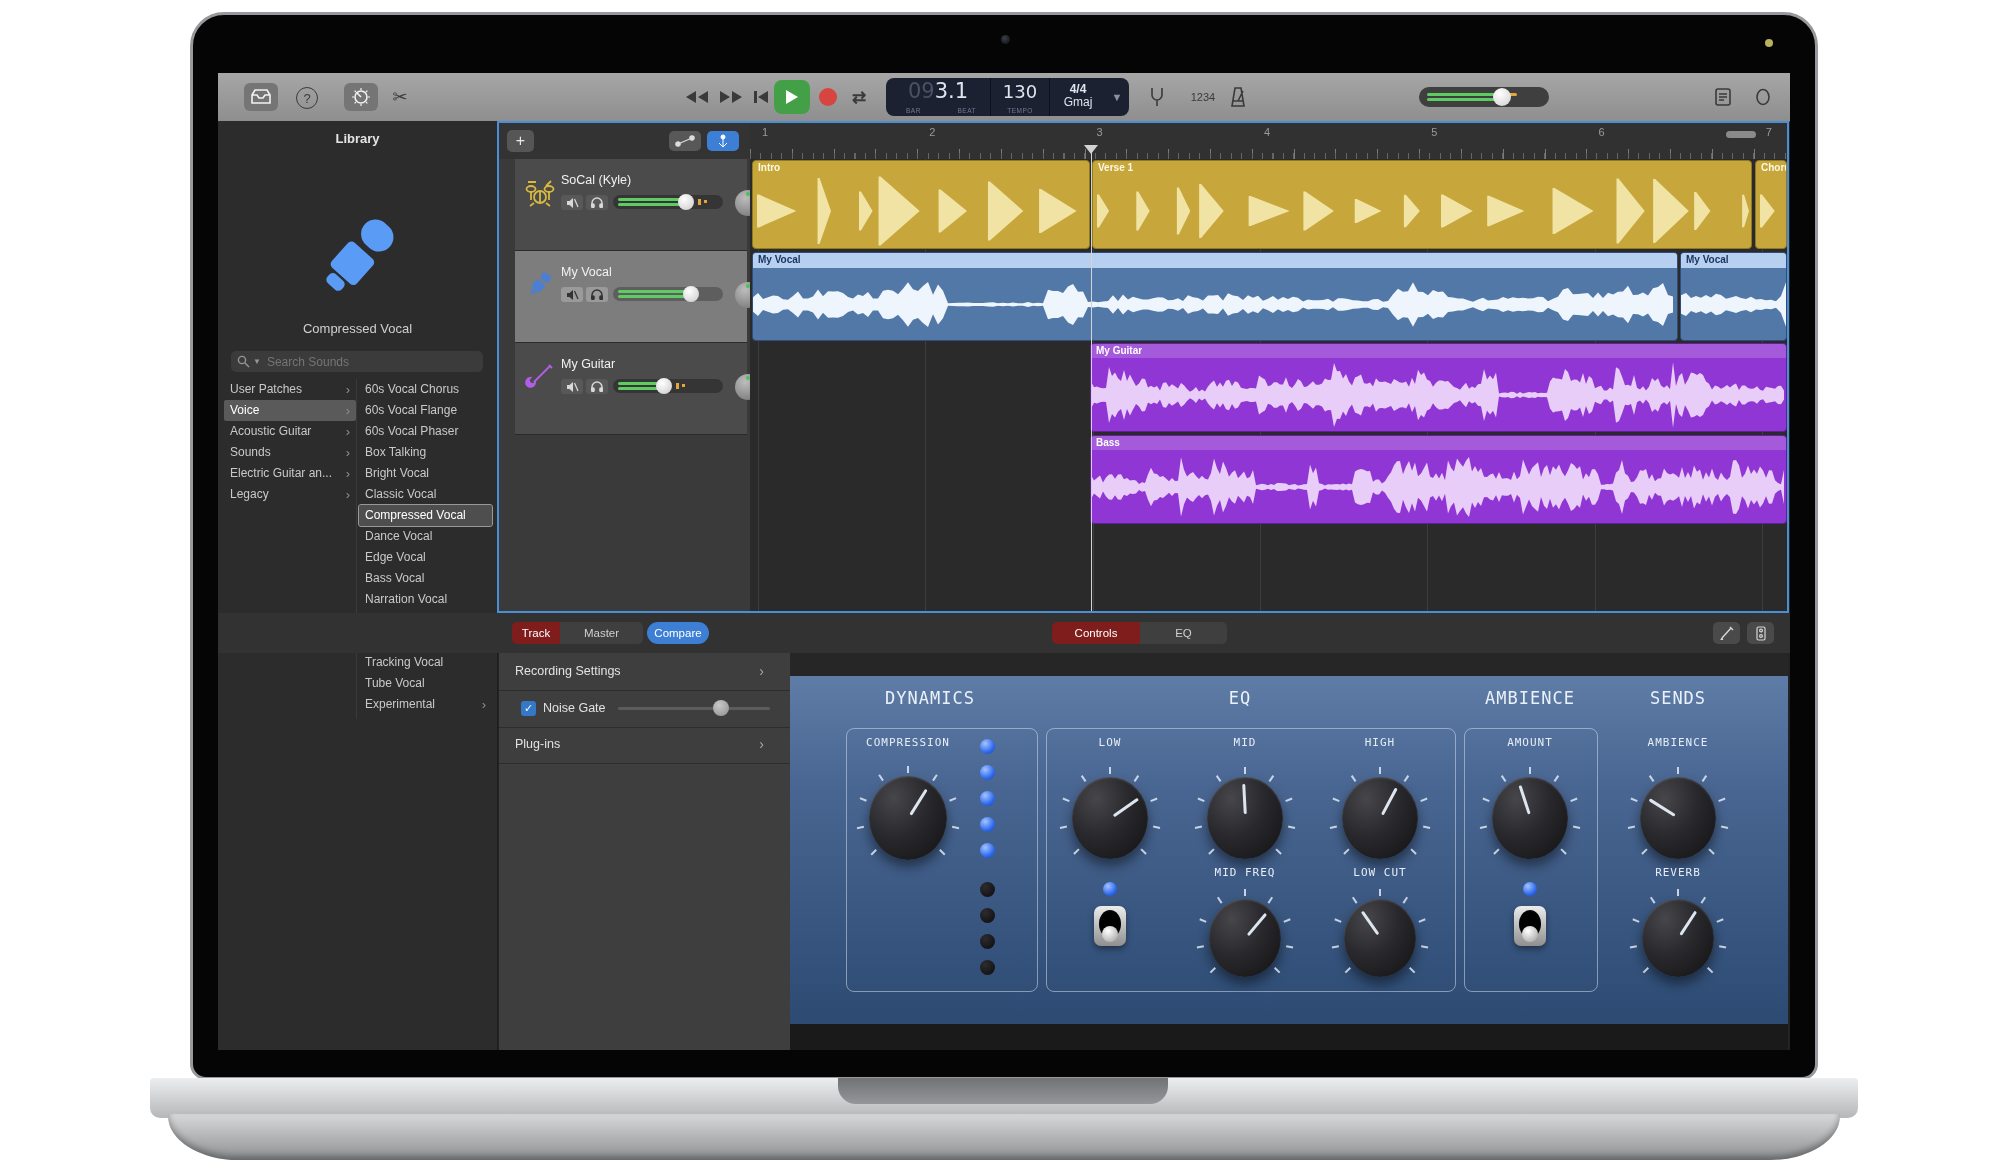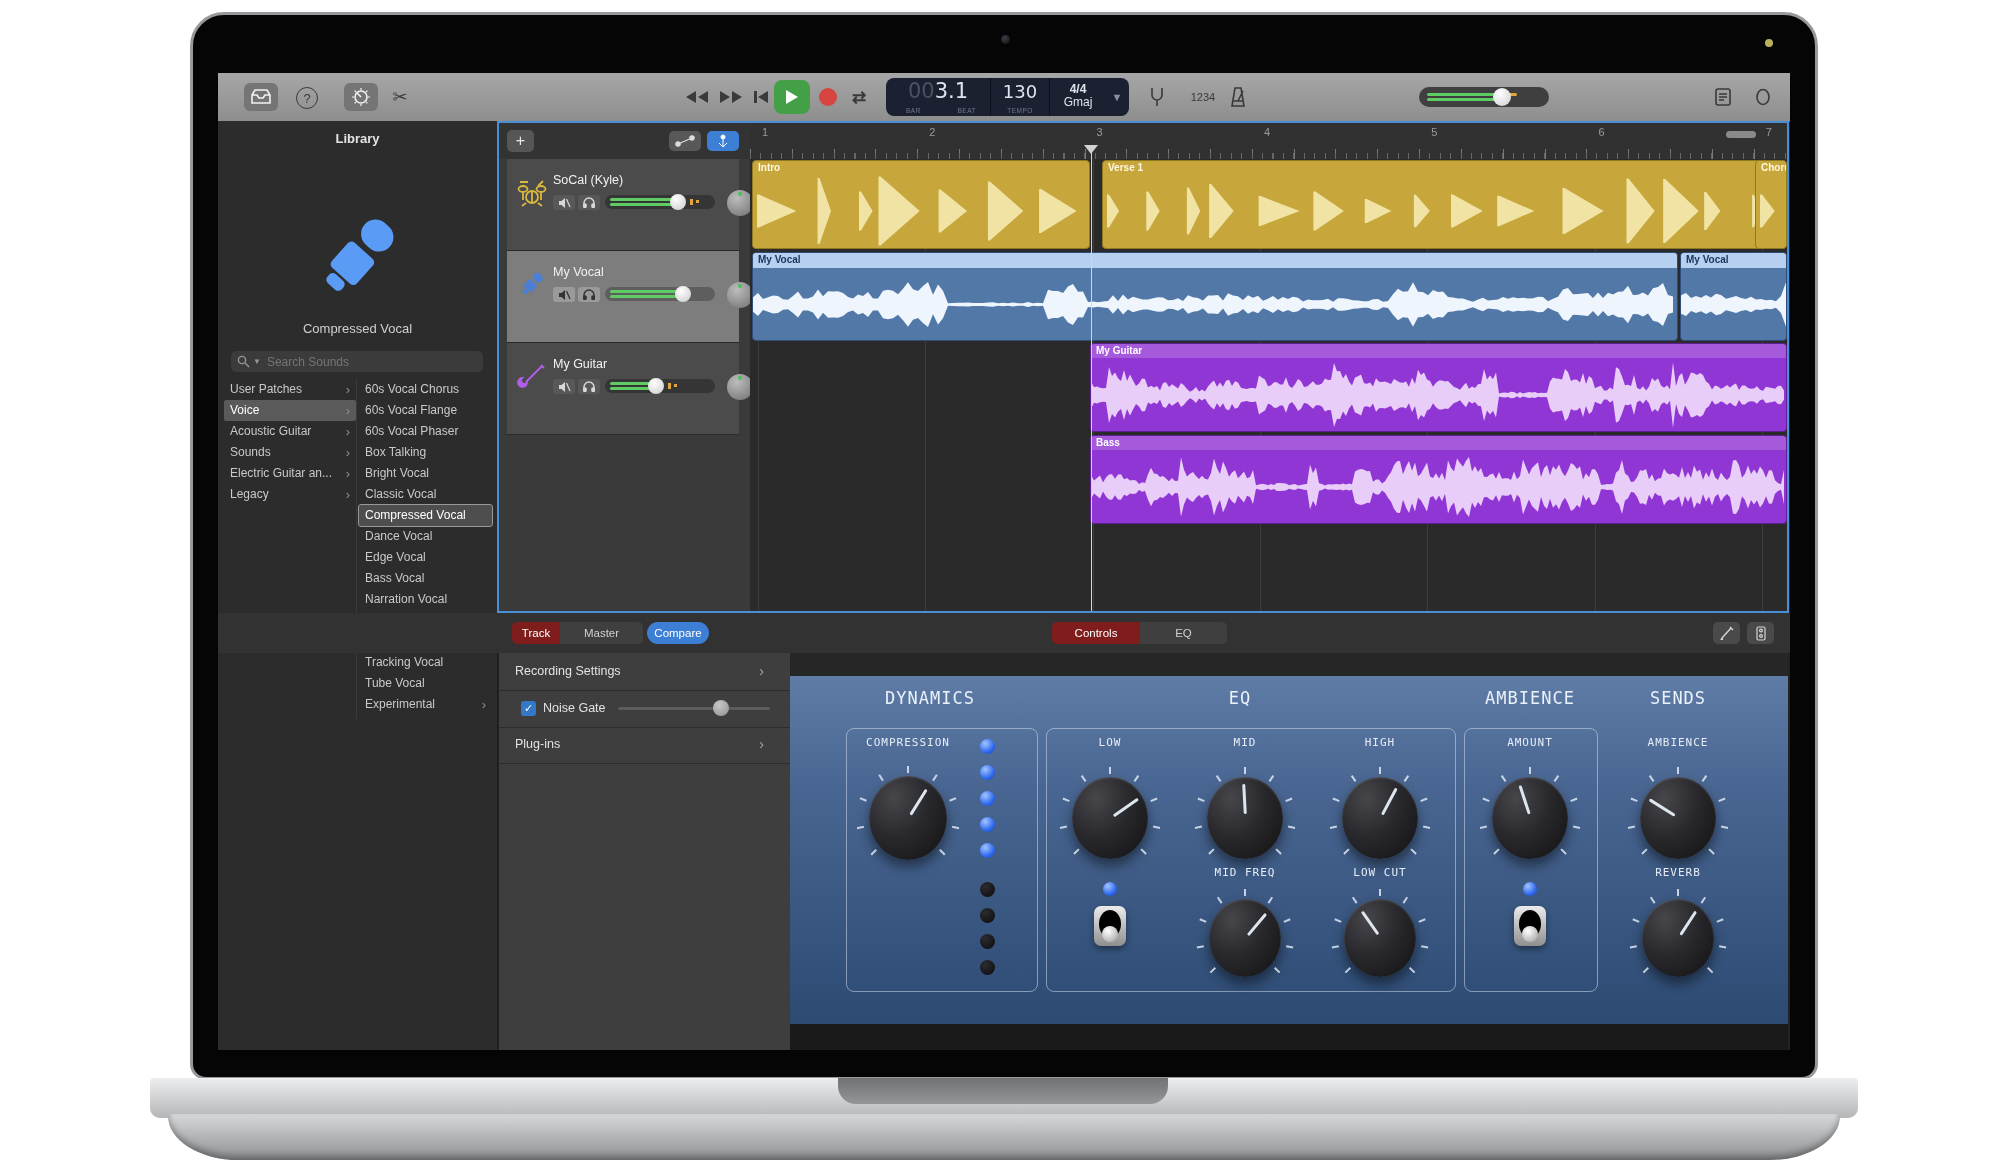--- a/index.html
+++ b/index.html
@@ -60,21 +60,21 @@
   #workspace{position:absolute;left:279px;top:48px;width:1292px;height:492px;background:#313131;
     border:2px solid #4a8fd6;box-sizing:border-box;}
   #trk-topbar{position:absolute;left:0;top:0;width:251px;height:36px;background:#333;}
   #addtrack{position:absolute;left:8px;top:7px;width:27px;height:22px;background:#565656;border-radius:5px;
     color:#e8e8e8;font-size:16px;text-align:center;line-height:21px;}
   #autom-btn{position:absolute;left:170px;top:8px;width:32px;height:20px;background:#585858;border-radius:5px;
     display:flex;align-items:center;justify-content:center;}
   #snap-btn{position:absolute;left:208px;top:8px;width:32px;height:20px;background:#3e7fd6;border-radius:5px;
     display:flex;align-items:center;justify-content:center;color:#fff;}
   #headercol{position:absolute;left:0;top:36px;width:251px;height:452px;background:#3a3a3a;}
-  .trow{position:absolute;left:8px;width:232px;height:91px;background:#4b4b4b;border-bottom:1px solid #2b2b2b;}
+  .trow{position:absolute;left:16px;width:232px;height:91px;background:#4b4b4b;border-bottom:1px solid #2b2b2b;}
   .trow.sel{background:#7d7d7d;}
   .ticon{position:absolute;left:10px;top:18px;width:30px;height:30px;}
   .tname{position:absolute;left:46px;top:14px;font-size:12.5px;color:#f2f2f2;}
   .mbtn{position:absolute;top:36px;width:22px;height:15px;border-radius:3px;background:#585858;
     display:flex;align-items:center;justify-content:center;color:#d8d8d8;}
   .trow.sel .mbtn{background:#9a9a9a;color:#333;}
   .vol{position:absolute;left:98px;top:36px;width:110px;height:14px;background:#353535;border-radius:7px;}
   .trow.sel .vol{background:#5e5e5e;}
   .vol .l1{position:absolute;left:5px;top:3px;height:3px;border-radius:2px;background:#5ecb63;width:calc(var(--v)*100px);}
   .vol .l2{position:absolute;left:5px;top:8px;height:3px;border-radius:2px;background:#5ecb63;width:calc(var(--v)*86px);}
@@ -205,21 +205,21 @@
             <path d="M1 1 L13 8 L1 15 Z"></path>
           </svg>
         </div>
       <div class="tbtn" style="left:600px;top:14px;width:20px;height:20px">
         <div style="width:18px;height:18px;border-radius:50%;background:#d6453f"></div>
         </div>
       <div class="tbtn" style="left:628px;top:13px;width:26px;height:22px;font-size:17px;font-weight:bold">⇄</div>
 
       <div id="lcd">
         <div class="lcd-sec" style="width:104px;text-align:center">
-          <span class="lcd-big" style="color:#4a5163">00</span><span class="lcd-big">3.1</span>
+          <span class="lcd-big" style="color:#4a5163">09</span><span class="lcd-big">3.1</span>
           <span class="lcd-sub" style="left:20px">BAR</span>
           <span class="lcd-sub" style="right:14px">BEAT</span>
         </div>
         <div class="lcd-div"></div>
         <div class="lcd-sec" style="width:58px;text-align:center">
           <span class="lcd-big" style="font-size:18px;line-height:28px">130</span>
           <span class="lcd-sub" style="left:0;width:100%">TEMPO</span>
         </div>
         <div class="lcd-div"></div>
         <div class="lcd-sec" style="width:56px;text-align:center;font-size:12px;line-height:13px;padding-top:5px;box-sizing:border-box">
@@ -512,21 +512,21 @@
       </div>
 
       <div id="grid">
 
         <div class="region yellow" style="left:2px;top:1px;width:338px;height:89px">
           <div class="rlabel">Intro</div>
           <svg style="top:13px" width="336" height="74" viewBox="0 0 336 74">
               <path d="M4,20.6 L6,20.6 L43.4,37.0 L6,53.4 L4,53.4 Z M64.5545645984821,4.0 L66.5545645984821,4.0 L78.0,37.0 L66.5545645984821,70.0 L64.5545645984821,70.0 Z M105.99673944665119,17.6 L107.99673944665119,17.6 L119.6,37.0 L107.99673944665119,56.4 L105.99673944665119,56.4 Z M125.51588269881904,2.6 L127.51588269881904,2.6 L166.7,37.0 L127.51588269881904,71.4 L125.51588269881904,71.4 Z M185.57505567464978,15.4 L187.57505567464978,15.4 L214.0,37.0 L187.57505567464978,58.6 L185.57505567464978,58.6 Z M234.9512454145588,7.6 L236.9512454145588,7.6 L270.3,37.0 L236.9512454145588,66.4 L234.9512454145588,66.4 Z M286.0517828804441,14.9 L288.0517828804441,14.9 L323.6,37.0 L288.0517828804441,59.1 L286.0517828804441,59.1 Z " fill="#f0e3a4"></path>
             </svg>
         </div>
-        <div class="region yellow" style="left:352px;top:1px;width:660px;height:89px">
+        <div class="region yellow" style="left:342px;top:1px;width:660px;height:89px">
           <div class="rlabel">Verse 1</div>
           <svg style="top:13px" width="658" height="74" viewBox="0 0 658 74">
               <path d="M4,20.5 L6,20.5 L16.1,37.0 L6,53.5 L4,53.5 Z M43.26989956339821,17.4 L45.26989956339821,17.4 L56.7,37.0 L45.26989956339821,56.6 L43.26989956339821,56.6 Z M83.8707785489969,13.5 L85.8707785489969,13.5 L97.3,37.0 L85.8707785489969,60.5 L83.8707785489969,60.5 Z M106.13327287137508,10.1 L108.13327287137508,10.1 L130.7,37.0 L108.13327287137508,63.9 L106.13327287137508,63.9 Z M155.63056828919798,22.1 L157.63056828919798,22.1 L196.7,37.0 L157.63056828919798,51.9 L155.63056828919798,51.9 Z M210.37886647181585,17.4 L212.37886647181585,17.4 L240.9,37.0 L212.37886647181585,56.6 L210.37886647181585,56.6 Z M261.72222504066303,25.0 L263.72222504066303,25.0 L288.5,37.0 L263.72222504066303,49.0 L261.72222504066303,49.0 Z M310.88180784415454,20.7 L312.88180784415454,20.7 L326.9,37.0 L312.88180784415454,53.3 L310.88180784415454,53.3 Z M347.99402027763426,20.5 L349.99402027763426,20.5 L379.8,37.0 L349.99402027763426,53.5 L347.99402027763426,53.5 Z M394.1710441480391,21.8 L396.1710441480391,21.8 L431.4,37.0 L396.1710441480391,52.2 L394.1710441480391,52.2 Z M459.53080167388543,14.1 L461.53080167388543,14.1 L500.6,37.0 L461.53080167388543,59.9 L459.53080167388543,59.9 Z M523.4807595741004,4.6 L525.4807595741004,4.6 L551.7,37.0 L525.4807595741004,69.4 L523.4807595741004,69.4 Z M560.1310963360593,5.0 L562.1310963360593,5.0 L595.8,37.0 L562.1310963360593,69.0 L560.1310963360593,69.0 Z M601.1605344549753,17.9 L603.1605344549753,17.9 L617.4,37.0 L603.1605344549753,56.1 L601.1605344549753,56.1 Z M649.1156425648369,20.8 L651.1156425648369,20.8 L656.0,37.0 L651.1156425648369,53.2 L649.1156425648369,53.2 Z " fill="#f0e3a4"></path>
             </svg>
         </div>
         <div class="region yellow" style="left:1005px;top:1px;width:32px;height:89px">
           <div class="rlabel">Chorus</div>
           <svg style="top:13px" width="30" height="74" viewBox="0 0 30 74">
               <path d="M4,20.4 L6,20.4 L18.7,37.0 L6,53.6 L4,53.6 Z " fill="#f0e3a4"></path>
             </svg>

